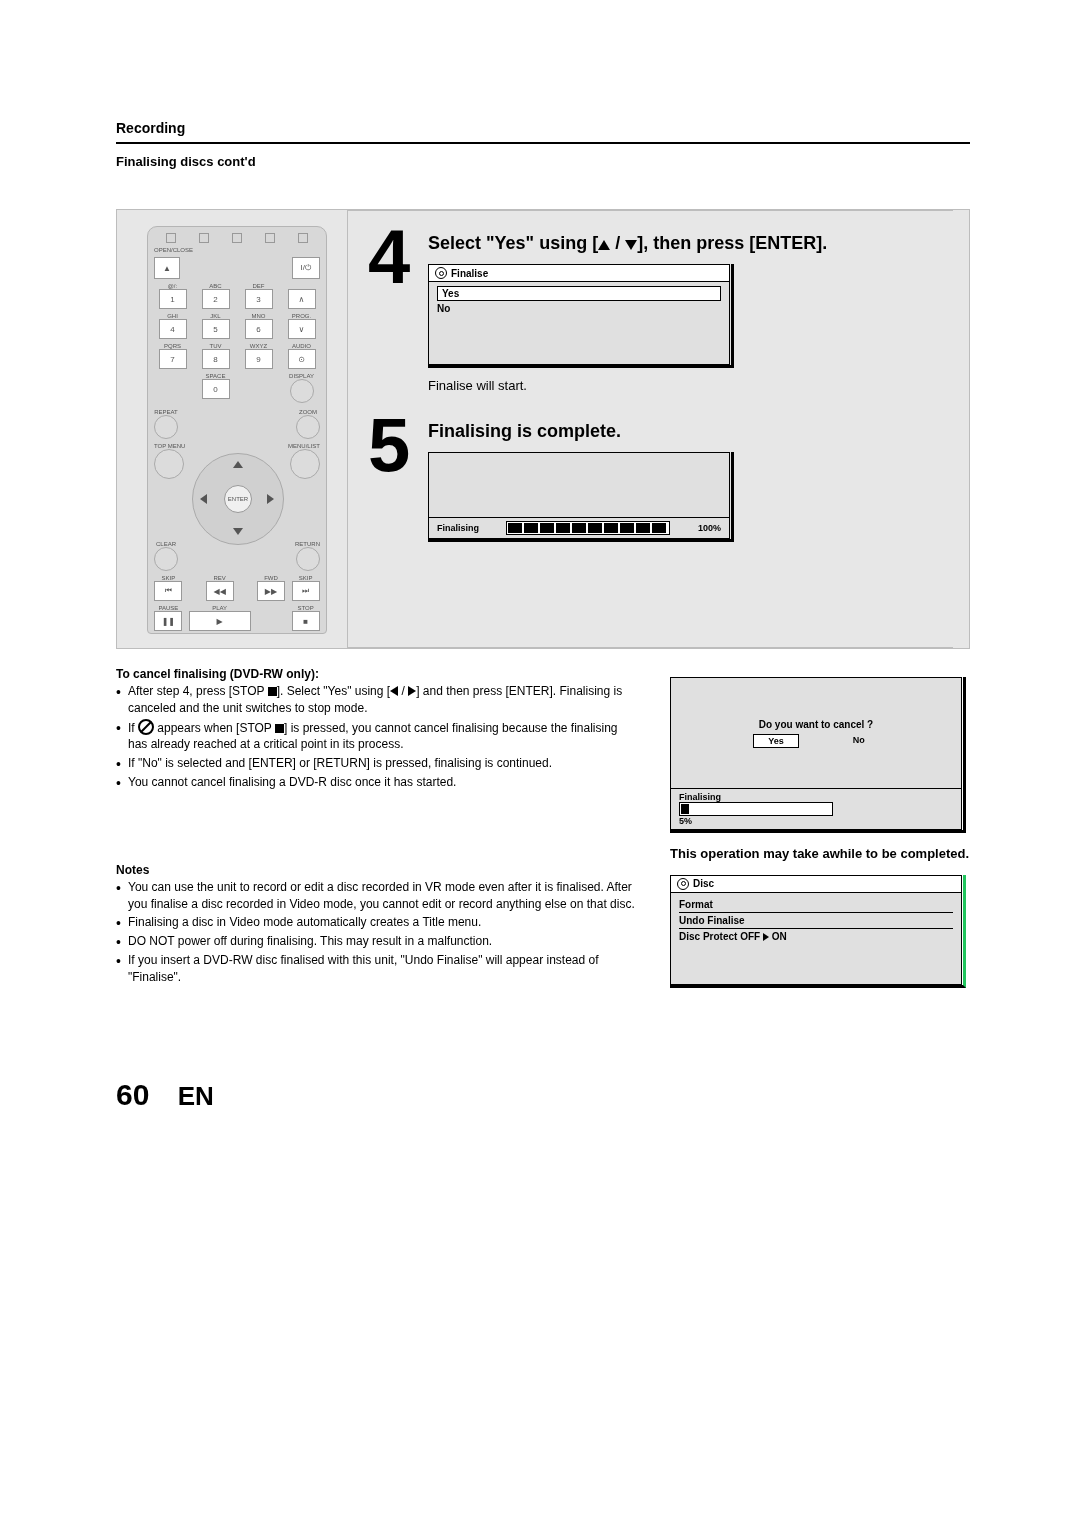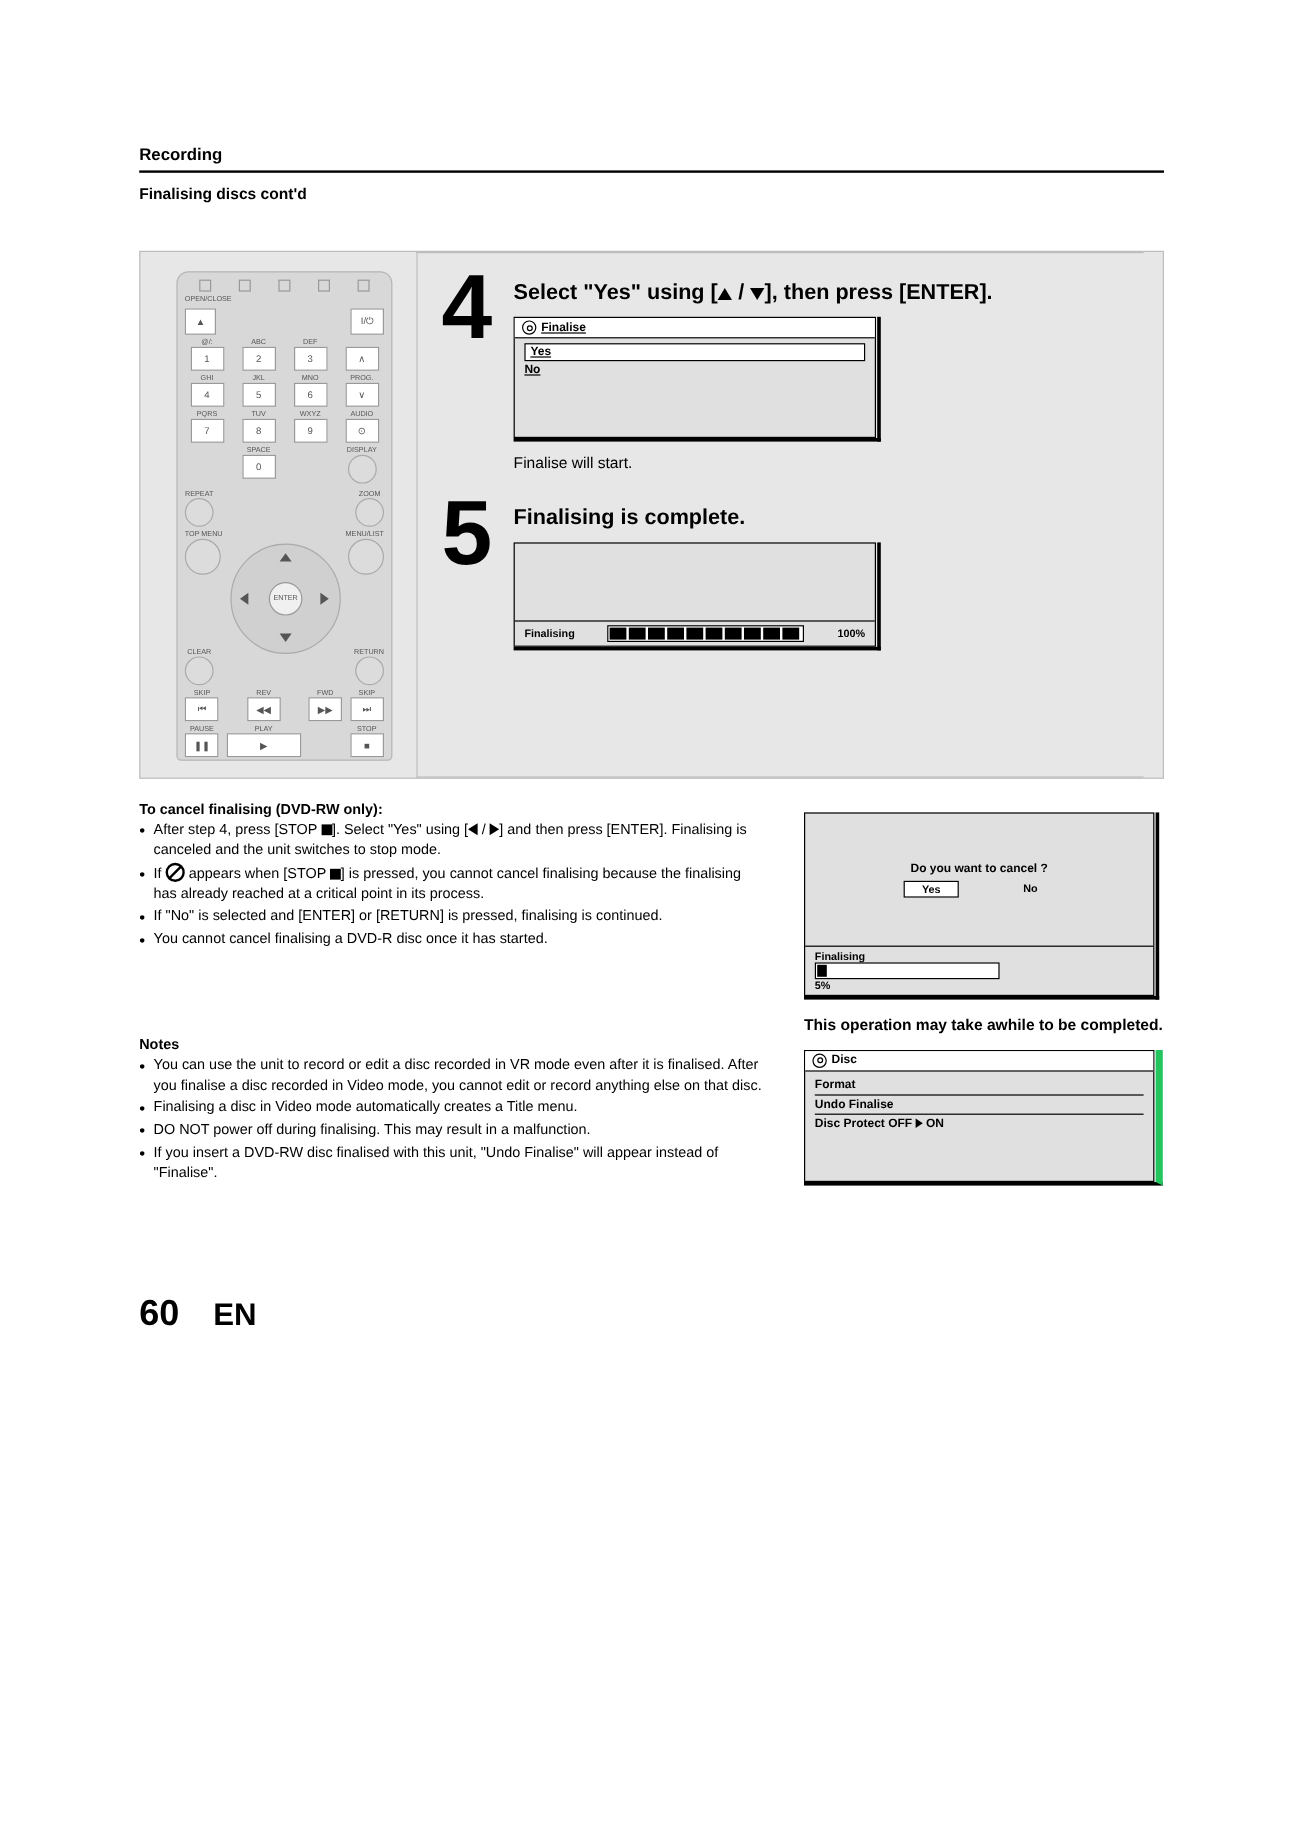--- a/index.html
+++ b/index.html
@@ -117,21 +117,20 @@
   .triangle-left { display: inline-block; width: 0; height: 0; border-top: 5px solid transparent; border-bottom: 5px solid transparent; border-right: 8px solid #000; vertical-align: -1px;}
   .triangle-right { display: inline-block; width: 0; height: 0; border-top: 5px solid transparent; border-bottom: 5px solid transparent; border-left: 8px solid #000; vertical-align: -1px;}
   .square-glyph { display: inline-block; width: 9px; height: 9px; background: #000; vertical-align: -1px;}
   .prohibit { display: inline-block; width: 12px; height: 12px; border: 2px solid #000; border-radius: 50%; position: relative; vertical-align: -3px;}
   .prohibit::after { content: ""; position: absolute; width: 2px; height: 14px; background: #000; left: 5px; top: -1px; transform: rotate(45deg);}
 
   .osd {
     border: 1px solid #000;
     background: #e0e0e0;
     width: 300px;
-    text-decoration: underline;
   }
   .osd-shadow { border-right: 3px solid #000; border-bottom: 3px solid #000; width: 303px; margin-bottom: 10px;}
   .osd .titlebar {
     background: #fff;
     border-bottom: 1px solid #000;
     font-size: 10px;
     font-weight: bold;
     padding: 2px 6px;
     display: flex;
     align-items: center;
@@ -184,21 +183,21 @@
     height: 110px; border-bottom: 1px solid #000; display: flex; flex-direction: column;
     align-items: center; justify-content: center; font-size: 10px; font-weight: bold;
   }
   .cancel-osd .crow { display: flex; gap: 40px; margin-top: 4px;}
   .cancel-osd .cbtn { background: #fff; border: 1px solid #000; padding: 1px 14px; font-size: 9px;}
   .cancel-osd .cplain { padding: 1px 14px; font-size: 9px;}
 
   .disc-osd {
     border: 1px solid #000; background: #e0e0e0; width: 290px;
   }
-  .disc-osd-shadow { border-right: 6px solid #22c55e; border-bottom: 3px solid #000; width: 293px;}
+  .disc-osd-shadow { border-right: 3px solid #22c55e; border-bottom: 3px solid #000; width: 293px;}
   .disc-osd .titlebar {
     background: #fff; border-bottom: 1px solid #000; font-size: 10px; font-weight: bold;
     padding: 2px 6px; display: flex; align-items: center; gap: 4px;
   }
   .disc-osd .body { padding: 4px 8px 18px 8px; font-size: 10px; }
   .disc-osd .row-line { font-weight: bold; padding: 2px 0; border-bottom: 1px solid #000;}
   .arrow-right-sm { display: inline-block; width: 0; height: 0; border-top: 4px solid transparent; border-bottom: 4px solid transparent; border-left: 6px solid #000; vertical-align: -1px;}
 
   .two-col {
     display: flex;

